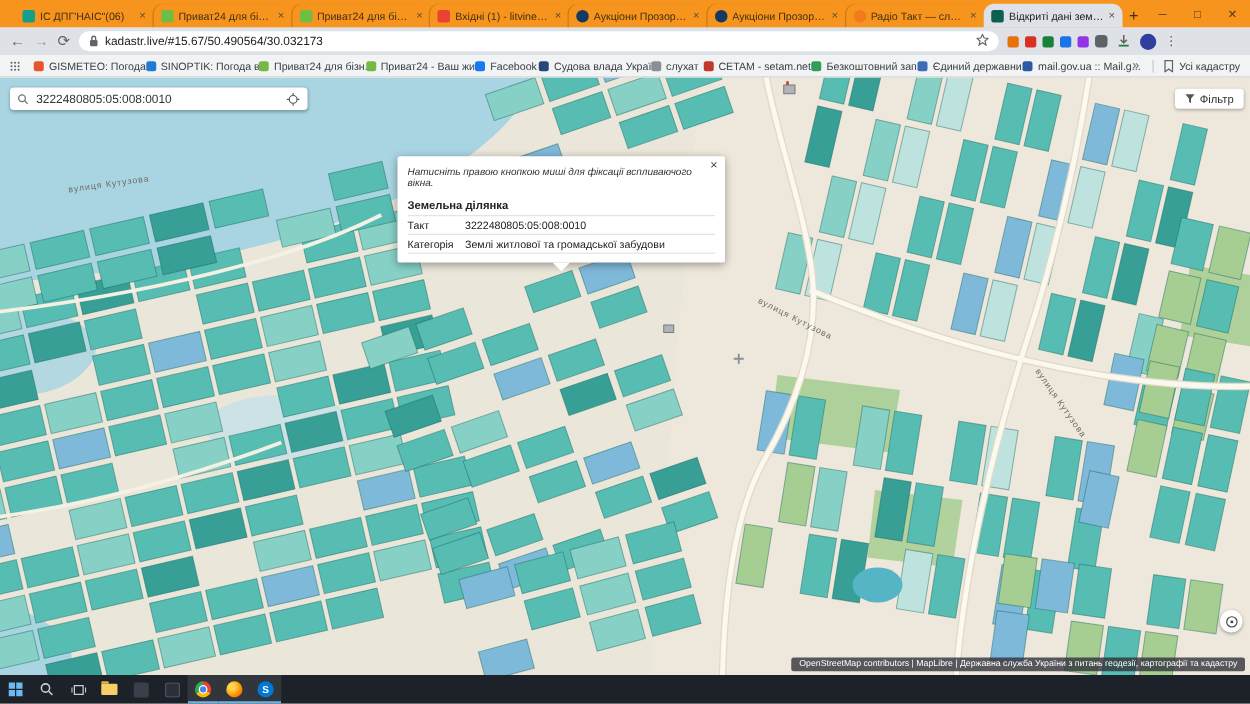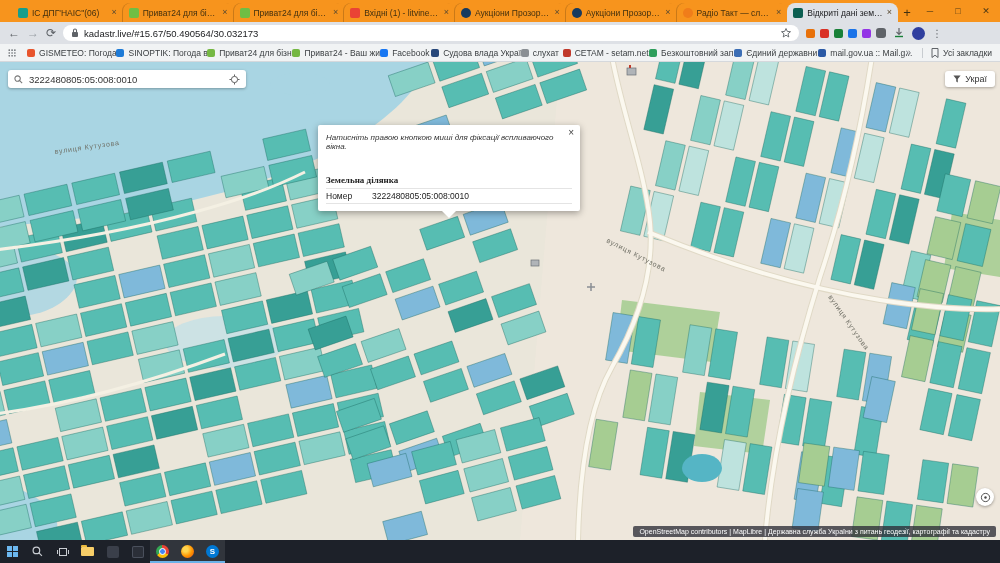--- a/index.html
+++ b/index.html
@@ -71,21 +71,21 @@
     border-radius:3px;box-shadow:0 1px 3px rgba(0,0,0,.3);display:flex;align-items:center;
     gap:4px;padding:0 8px;font-size:9px;color:#333;cursor:pointer;
     font-family:"Liberation Sans",sans-serif;}
   .popup{position:absolute;left:318px;top:63px;width:246px;background:#fff;border-radius:2px;
     box-shadow:0 2px 7px rgba(0,0,0,.35);padding:6px 8px 7px;font-size:8.5px;color:#222;}
   .popup::after{content:'';position:absolute;left:50%;bottom:-7px;margin-left:-7px;
     border:7px solid transparent;border-top-color:#fff;border-bottom:none;}
   .popup-close{position:absolute;top:2px;right:6px;font-size:10px;color:#444;cursor:pointer;}
   .popup-title{font-weight:bold;font-size:9px;}
   .popup-hint{font-style:italic;font-size:8px;color:#333;margin-top:2px;}
-  .popup-section{font-weight:bold;font-size:9px;margin-top:24px;padding-bottom:3px;font-family:Liberation Serif, serif;}
+  .popup-section{font-weight:bold;font-size:9px;margin-top:8px;padding-bottom:3px;}
   .ptable{border-bottom:1px solid #E4E4E4;}
   .prow{display:flex;border-top:1px solid #E4E4E4;padding:2px 0;}
   .plbl{width:46px;flex:none;}
   .pval{flex:1;}
   .popup-links{display:flex;justify-content:space-between;margin-top:6px;}
   .popup-link{font-size:9px;color:#111;cursor:pointer;}
   .locate-btn{position:absolute;right:6px;bottom:34px;width:18px;height:18px;border-radius:50%;
     background:#fff;box-shadow:0 1px 3px rgba(0,0,0,.35);display:flex;align-items:center;
     justify-content:center;cursor:pointer;}
   .attribution{position:absolute;right:4px;bottom:3px;background:rgba(45,45,55,.78);
@@ -263,21 +263,21 @@
       </div>
     <div class="bm">
         <span class="bm-fav b10"></span>
         <span class="bm-label">mail.gov.ua :: Mail.g...</span>
       </div>
     <span class="bm-chevron">»</span>
     <div class="all-bm">
       <svg width="8" height="10" viewBox="0 0 8 10">
         <path d="M1 0.5 H7 V9.5 L4 7.2 1 9.5 Z" fill="none" stroke="#5F6368" stroke-width="1"></path>
       </svg>
-      <span class="bm-label">Усі закладки</span>
+      <span class="bm-label">Усі кадастру</span>
     </div>
   </div>
 
   <div class="map">
     <svg width="1000" height="478">
       <rect x="0" y="0" width="1000" height="478" fill="#EAE6DA"></rect>
       <polygon points="560,0 1000,0 1000,478 520,478" fill="#EFE7DC" opacity="0.75"></polygon>
 
       <path d="M0,0 L428,0 L420,18 C400,48 360,78 310,100 C260,122 190,142 120,152 L0,165 Z" fill="#A9D5E3"></path>
       <path d="M0,180 C50,185 85,200 75,225 C60,252 20,258 0,252 Z" fill="#A9D5E3" opacity="0.85"></path>
@@ -573,31 +573,35 @@
       <svg width="11" height="11" viewBox="0 0 12 12">
         <circle cx="6" cy="6" r="3.4" fill="none" stroke="#555" stroke-width="1"></circle>
         <path d="M6 0.5 V2.5 M6 9.5 V11.5 M0.5 6 H2.5 M9.5 6 H11.5" stroke="#555" stroke-width="1"></path>
       </svg>
     </div>
 
     <button class="filter-btn">
       <svg width="8" height="8" viewBox="0 0 10 10">
         <path d="M0.5 0.5 H9.5 L6 5 V9.5 L4 8 V5 Z" fill="#555"></path>
       </svg>
-      <span>Украї</span>
+      <span>Фільтр</span>
     </button>
 
     <div class="popup">
       <span class="popup-close">×</span>
       <div class="popup-hint">Натисніть правою кнопкою миші для фіксації вспливаючого вікна.</div>
       <div class="popup-section">Земельна ділянка</div>
       <div class="ptable">
         <div class="prow">
-          <div class="plbl">Номер</div>
+          <div class="plbl">Такт</div>
           <div class="pval">3222480805:05:008:0010</div>
+        </div>
+        <div class="prow">
+          <div class="plbl">Категорія</div>
+          <div class="pval">Землі житлової та громадської забудови</div>
         </div>
       </div>
     </div>
 
     <div class="locate-btn">
       <svg width="11" height="11" viewBox="0 0 12 12">
         <circle cx="6" cy="6" r="4.5" fill="none" stroke="#444" stroke-width="1"></circle>
         <circle cx="6" cy="6" r="1.3" fill="#444"></circle>
       </svg>
     </div>

